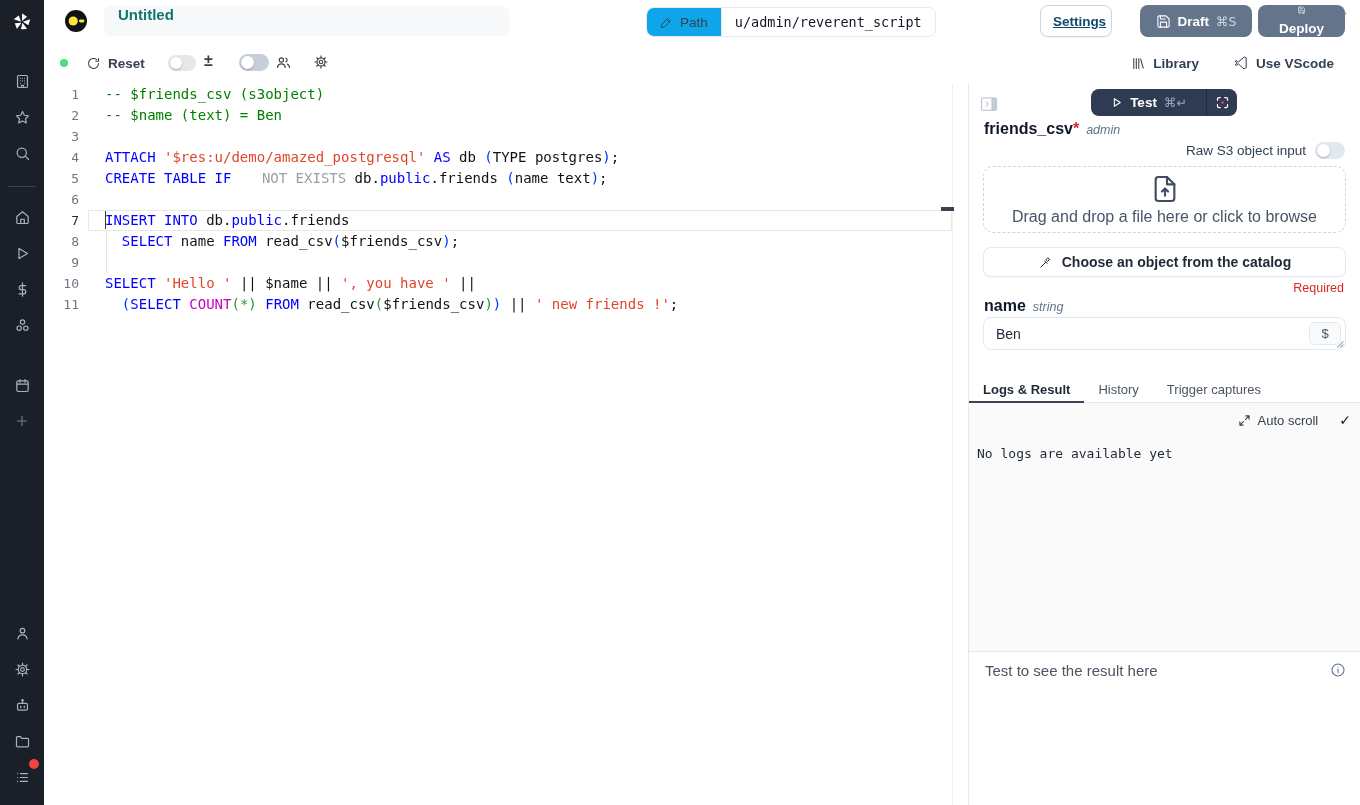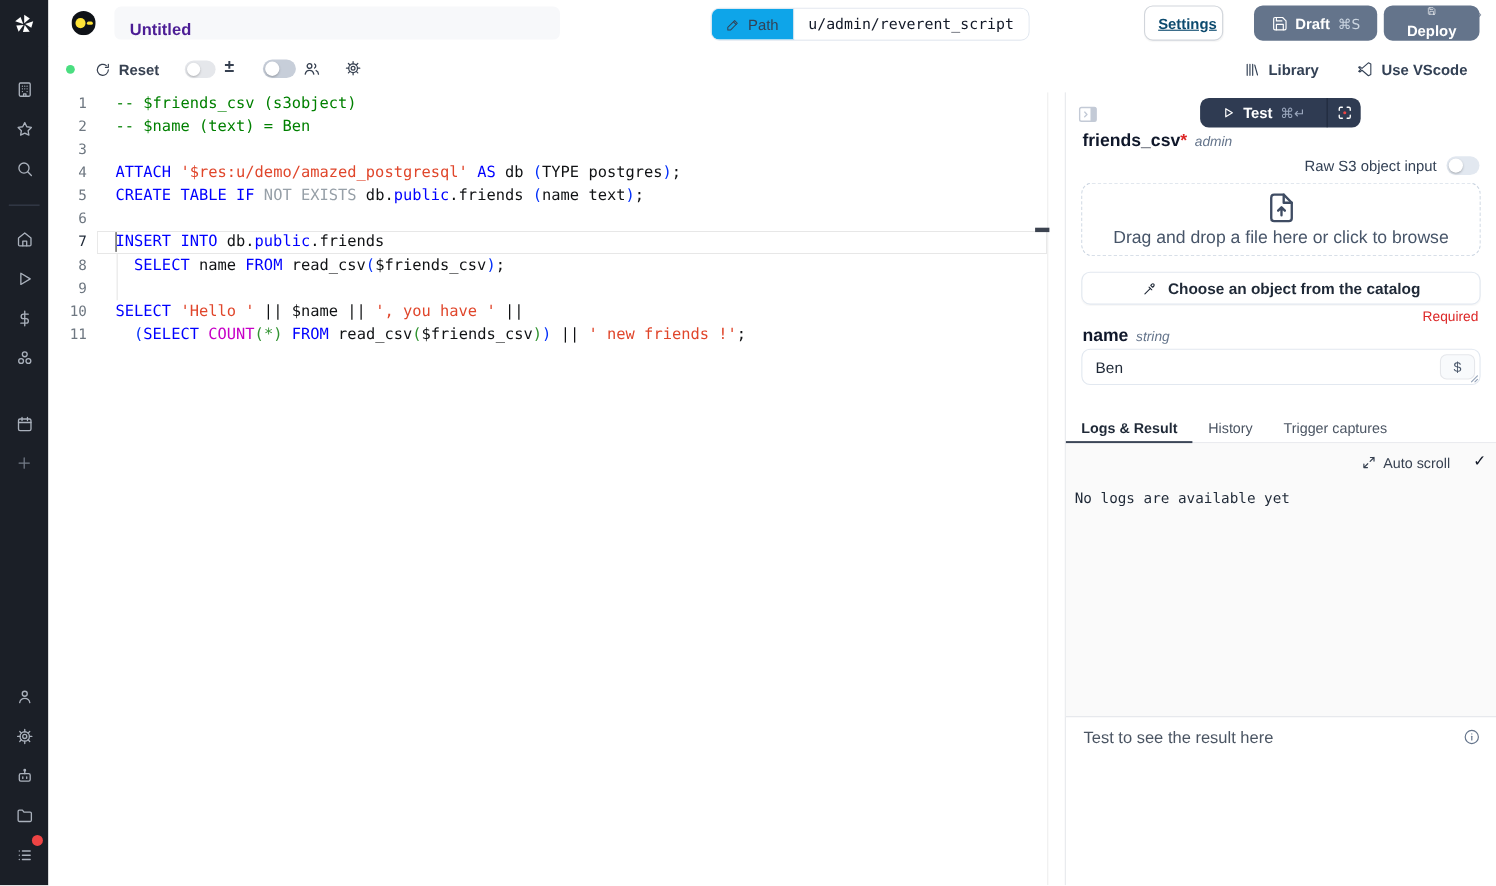--- a/index.html
+++ b/index.html
@@ -13,21 +13,21 @@
   .sb-btn{position:absolute;left:0;width:44px;height:36px;display:flex;align-items:center;justify-content:center;
           color:#aab1bc;background:none;border:none;cursor:pointer;}
   .sb-btn.dim{color:#747c88;}
   .sb-divider{position:absolute;left:8px;width:28px;height:1px;background:#3a4150;}
   .notif-dot{position:absolute;right:5px;top:759px;width:10px;height:10px;border-radius:50%;background:#ef4444;}
 
   
   #topbar{position:absolute;left:44px;top:0;right:0;height:42px;background:#fff;}
   .lang-icon{position:absolute;left:21px;top:10px;width:22px;height:22px;}
   .title-field{position:absolute;left:60px;top:6px;width:405px;height:30px;background:#f7f8fa;border-radius:6px;
-               display:flex;align-items:flex-end;padding:0 14px;box-sizing:border-box;font-size:15px;font-weight:600;color:#4c1d95;cursor:text;}
+               display:flex;align-items:flex-start;padding:0 14px;box-sizing:border-box;font-size:15px;font-weight:600;color:#0f766e;cursor:text;}
   .title-pencil{position:absolute;right:11px;top:8px;width:14px;height:14px;color:#8b95a5;}
   .path-group{position:absolute;left:602px;top:7px;height:28px;display:flex;align-items:stretch;
               border:1px solid #e2e8f0;border-radius:8px;overflow:hidden;font-size:13.5px;}
   .path-label{display:flex;align-items:center;gap:7px;background:#0ea5e9;padding:0 13px;font-weight:500;color:#334155;border-right:1px solid #e2e8f0;cursor:pointer;}
   .path-value{display:flex;align-items:center;padding:0 13px;background:#fff;
               font-family:"DejaVu Sans Mono","Liberation Mono",monospace;font-size:13.5px;color:#111827;}
   .btn{display:flex;align-items:center;justify-content:center;gap:7px;border-radius:8px;font-size:13.5px;font-weight:600;cursor:pointer;box-sizing:border-box;}
   .btn-settings{position:absolute;left:996px;top:5px;width:72px;height:32px;background:#fff;border:1px solid #d1d5db;color:#0c4a6e;box-shadow:0 1px 1px rgba(0,0,0,.04);text-decoration:underline;}
   .btn-slate{background:var(--slate,#64748b);color:#fff;border:none;}
   .btn-draft{position:absolute;left:1096px;top:5px;width:112px;height:32px;}
@@ -53,21 +53,21 @@
   
   #editor{position:absolute;left:44px;top:84px;width:924px;bottom:0;background:#fff;border-right:1px solid #e5e7eb;}
   #code-scroll{position:absolute;left:0;top:0;right:15px;bottom:0;border-right:1px solid #eeeeee;}
   .code-line{display:flex;height:21px;line-height:21px;font-family:"DejaVu Sans Mono","Liberation Mono",monospace;font-size:14px;}
   .ln-num{width:44px;box-sizing:border-box;padding-right:9px;text-align:right;font-size:13px;color:#6e7781;flex:none;}
   .code-line.active .ln-num{color:#1f2937;}
   .ln-body{flex:1;padding-left:17px;box-sizing:border-box;}
   .code-line.active .ln-body{box-shadow:inset 0 0 0 1px #e7e7e7;}
   .ln-code{white-space:pre;}
   .tk-com{color:var(--com,#008000);} .tk-kw{color:var(--kw,#0000ff);} .tk-str{color:var(--str,#e0462b);}
-  .tk-pl{color:var(--pl,#101214);}  .tk-gry{color:var(--gry,#97a0a8);} .tk-fn{color:var(--fn,#c700c7);}
+  .tk-pl{color:var(--pl,#101214);}  .tk-gry{color:var(--gry,#97a0a8);margin-left:22px;} .tk-fn{color:var(--fn,#c700c7);}
   .tk-b1{color:var(--b1,#0431fa);}  .tk-b2{color:var(--b2,#319331);}
   .cursor{position:absolute;left:60.5px;top:127px;width:1.5px;height:18px;background:#333;}
   .indent-guide{position:absolute;left:61.5px;top:147px;width:1px;height:42px;background:#e5e5e5;}
   .ov-mark{position:absolute;left:897px;top:123px;width:13px;height:4px;background:#3c4350;}
 
   
   #panel{position:absolute;left:969px;top:84px;right:0;bottom:0;background:#fff;}
   .collapse-btn{position:absolute;left:10px;top:10px;width:20px;height:20px;color:#c3cad6;cursor:pointer;}
   .test-group{position:absolute;left:122px;top:5px;width:146px;height:27px;background:var(--navy,#2f3b52);
               border-radius:8px;display:flex;align-items:stretch;color:#fff;overflow:hidden;}

